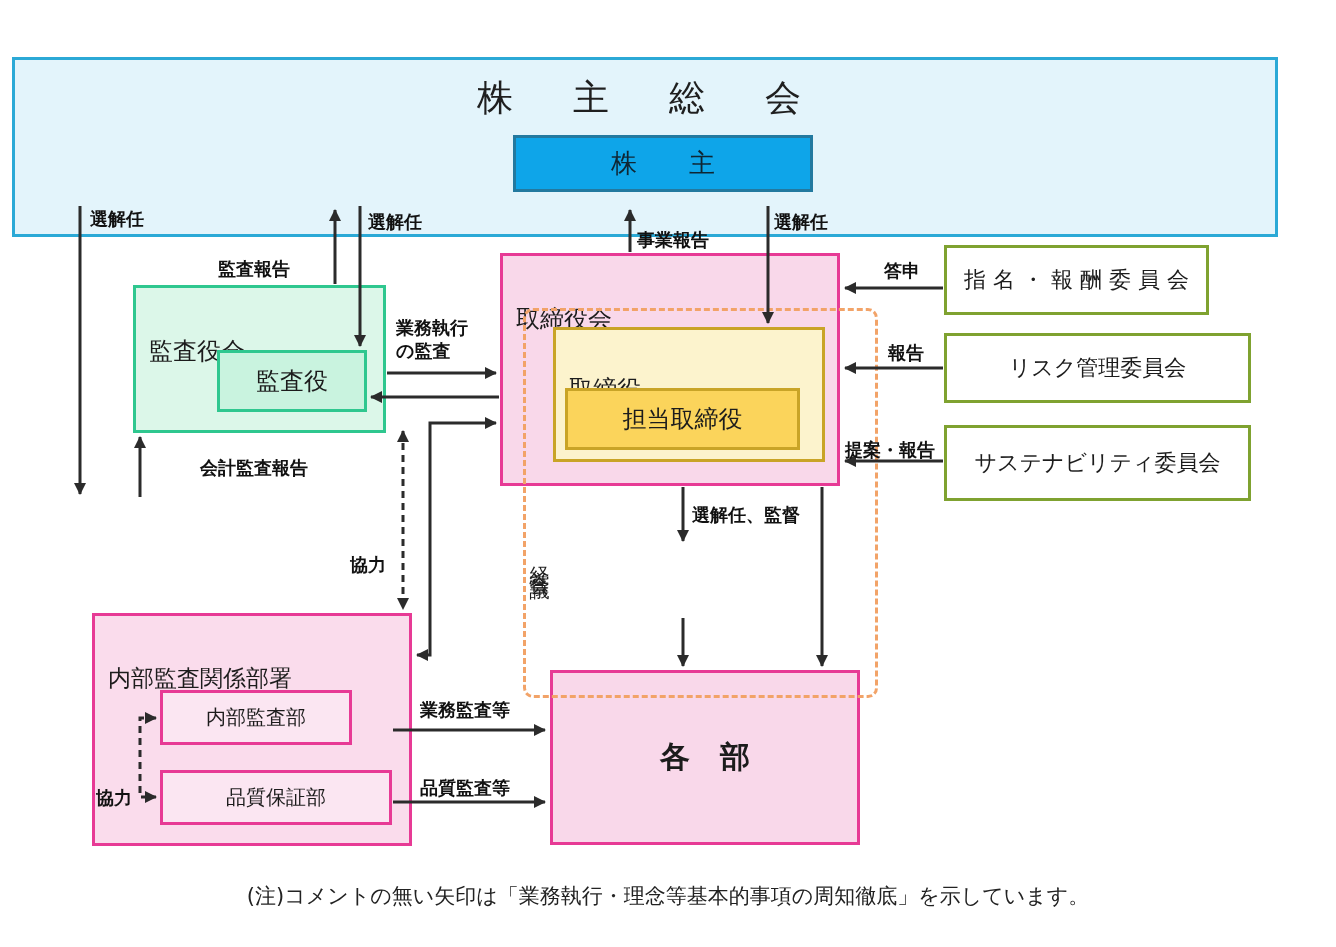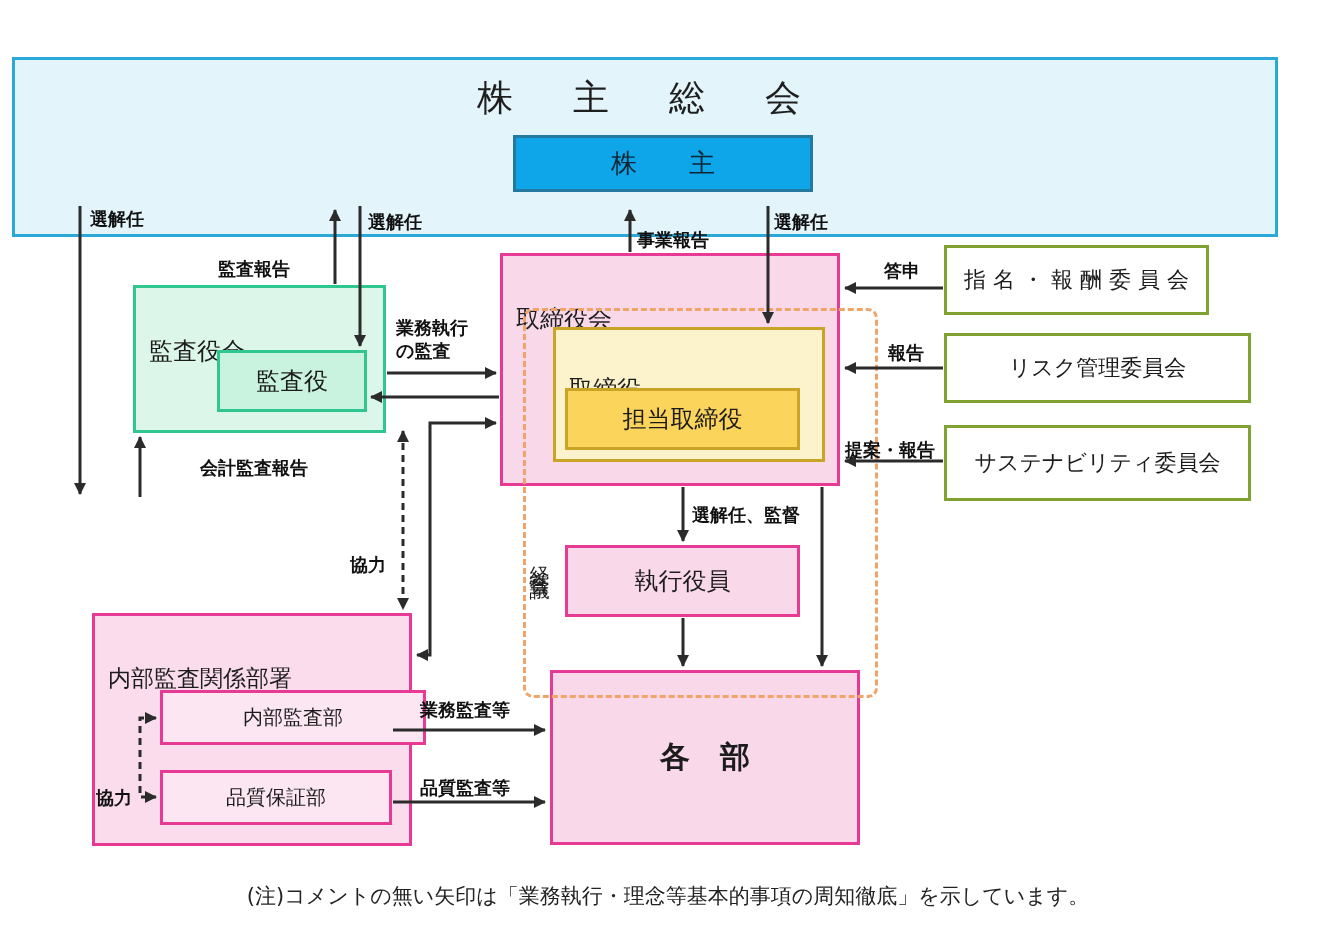--- a/index.html
+++ b/index.html
@@ -70,30 +70,27 @@
     <span>リスク管理委員会</span>
   </div>
   <div class="box olive center fs22" style="left:944px;top:425px;width:307px;height:76px;">
     <span>サステナビリティ委員会</span>
   </div>
 
 
   <div class="box pink" style="left:92px;top:613px;width:320px;height:233px;background:#FADCEC;">
     <div class="corner-lbl fs23">内部監査関係部署</div>
   </div>
-  <div class="box pink-in center fs20" style="left:160px;top:690px;width:266px;height:55px;">
+  <div class="box pink-in center fs20" style="left:160px;top:690px;width:192px;height:55px;">
     <span>内部監査部</span>
   </div>
   <div class="box pink-in center fs20" style="left:160px;top:770px;width:232px;height:55px;">
     <span>品質保証部</span>
   </div>
 
-  <div class="box pink center fs24" style="left:565px;top:545px;width:235px;height:72px;">
-    <span>執行役員</span>
-  </div>
   <div class="box pink center fs30" style="left:550px;top:670px;width:310px;height:175px;font-weight:600;">
     <span>各　部</span>
   </div>
 
   <div class="dashed-group"></div>
   <div class="vertical-lbl">経営会議</div>
 
   <svg class="arrows" width="1336" height="947" viewBox="0 0 1336 947">
     <defs>
       <marker id="ah" markerUnits="userSpaceOnUse" markerWidth="16" markerHeight="16" refX="12" refY="8" orient="auto">

